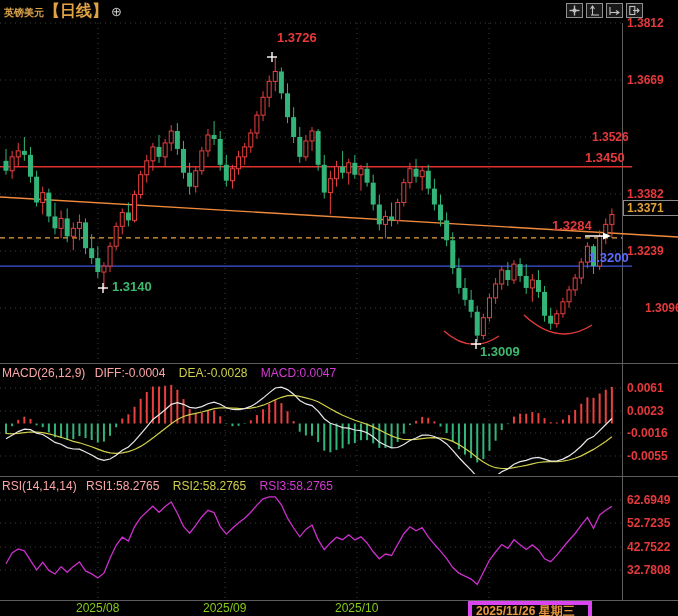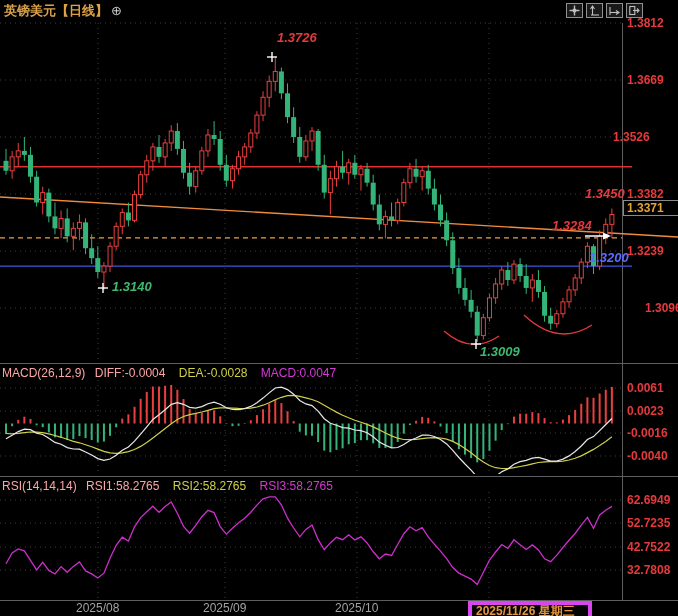--- a/index.html
+++ b/index.html
@@ -1,34 +1,34 @@
 <!DOCTYPE html>
 <html><head>
 <meta charset="utf-8">
 <style>
   html,body{margin:0;padding:0;background:#000;}
   #app{position:relative;width:678px;height:616px;background:#000;overflow:hidden;
        font-family:"Liberation Sans","DejaVu Sans",sans-serif;}
   .lbl{position:absolute;white-space:nowrap;line-height:13px;font-size:12px;}
-  .title{color:#d9a24a;font-size:13px;font-weight:bold;}
-  .period{color:#dfa245;font-size:13px;font-weight:bold;margin-top:44px;}
+  .title{color:#d9a24a;font-size:10px;font-weight:bold;}
+  .period{color:#dfa245;font-size:16px;font-weight:bold;margin-top:44px;}
   .plus-ind{color:#c9c9c9;font-size:13px;margin-left:3px;}
   .toolbar{position:absolute;top:3px;left:566px;display:flex;gap:3px;}
   .tool-btn{width:17px;height:15px;border:1px solid #909090;background:#1a1a1a;
             display:flex;align-items:center;justify-content:center;box-sizing:border-box;}
   .red{color:#e5393c;}
   .ylabel{position:absolute;left:627px;color:#e5393c;font-size:12px;font-weight:700;line-height:13px;}
-  .ann{position:absolute;font-size:13px;font-weight:bold;line-height:13px;white-space:nowrap;font-style:italic;}
+  .ann{position:absolute;font-size:13px;font-weight:bold;line-height:13px;white-space:nowrap;}
   .green-ann{color:#3db96f;}
   .blue-ann{color:#5b6cff;}
   .price-tag{position:absolute;left:623px;top:200px;width:53px;height:14px;border:1px solid #8a8a8a;
              background:#000;color:#e2a33b;font-size:12px;font-weight:700;line-height:14px;padding-left:3px;}
   .legend{position:absolute;left:2px;font-size:12px;white-space:nowrap;}
   .leg-w{color:#fca5a5;} .leg-y{color:#cfcf4a;margin-left:10px;} .leg-m{color:#d43ad4;margin-left:10px;}
-  .xlabel{position:absolute;top:602px;color:#a3a3a3;font-size:12px;line-height:13px;white-space:nowrap;}
+  .xlabel{position:absolute;top:602px;color:#84cc16;font-size:12px;line-height:13px;white-space:nowrap;}
   .datebox{position:absolute;left:468px;top:601px;width:112px;height:13px;border:4px solid #d946ef;
            background:#050505;color:#e8973c;font-size:12px;font-weight:bold;line-height:13px;
            padding-left:4px;white-space:nowrap;}
   .watermark{position:absolute;left:541px;top:562px;color:#ececec;font-size:40px;font-weight:bold;
              letter-spacing:0px;z-index:30;line-height:40px;}
   svg.canvas{position:absolute;left:0;top:0;}
 </style>
 </head>
 <body>
 
@@ -438,21 +438,21 @@
         <g stroke="#c0c0c0" stroke-width="1.1" fill="none">
           <rect x="0.8" y="1.5" width="5" height="8"></rect>
             <line x1="4" y1="5.5" x2="10" y2="5.5"></line>
           <path d="M8,3.5 L10,5.5 L8,7.5" fill="none"></path>
         </g>
       </svg>
     </div>
   </div>
 
   <div class="ann red" style="left:277px;top:31px;">1.3726</div>
-  <div class="ann red" style="left:585px;top:151px;margin-top:36px;">1.3450</div>
+  <div class="ann red" style="left:585px;top:151px;">1.3450</div>
   <div class="ann red" style="left:552px;top:219px;">1.3284</div>
   <div class="ann blue-ann" style="left:589px;top:251px;">1.3200</div>
   <div class="ann green-ann" style="left:112px;top:280px;">1.3140</div>
   <div class="ann green-ann" style="left:480px;top:345px;">1.3009</div>
 
   <div class="price-tag">1.3371</div>
 
   <div class="legend" style="top:366px;">
     <span class="leg-w">MACD(26,12,9)</span>
     <span class="leg-w" style="margin-left:6px;">DIFF:-0.0004</span>
@@ -465,28 +465,28 @@
     <span class="leg-w" style="margin-left:6px;">RSI1:58.2765</span>
     <span class="leg-y">RSI2:58.2765</span>
     <span class="leg-m">RSI3:58.2765</span>
   </div>
 
   <div class="datebox">2025/11/26 星期三</div>
 
 
 <div class="ylabel" style="left: 627px; top: 17px;">1.3812</div>
     <div class="ylabel" style="left: 627px; top: 74px;">1.3669</div>
-    <div class="ylabel" style="left: 613px; top: 131px;">1.3526</div>
+    <div class="ylabel" style="left: 592px; top: 131px;">1.3526</div>
     <div class="ylabel" style="left: 627px; top: 188px;">1.3382</div>
     <div class="ylabel" style="left: 627px; top: 245px;">1.3239</div>
     <div class="ylabel" style="left: 609px; top: 302px; margin-left: 36px;">1.3096</div>
     <div class="ylabel" style="left: 627px; top: 382px;">0.0061</div>
     <div class="ylabel" style="left: 627px; top: 405px;">0.0023</div>
     <div class="ylabel" style="left: 627px; top: 427px;">-0.0016</div>
-    <div class="ylabel" style="left: 627px; top: 450px;">-0.0040</div>
+    <div class="ylabel" style="left: 627px; top: 450px;">-0.0055</div>
     <div class="ylabel" style="left: 627px; top: 494px;">62.6949</div>
     <div class="ylabel" style="left: 627px; top: 517px;">52.7235</div>
     <div class="ylabel" style="left: 627px; top: 541px;">42.7522</div>
     <div class="ylabel" style="left: 627px; top: 564px;">32.7808</div>
     <div class="xlabel" style="left: 76px; top: 602px;">2025/08</div>
     <div class="xlabel" style="left: 203px; top: 602px;">2025/09</div>
     <div class="xlabel" style="left: 335px; top: 602px;">2025/10</div>
   </div>
 
 </body></html>

